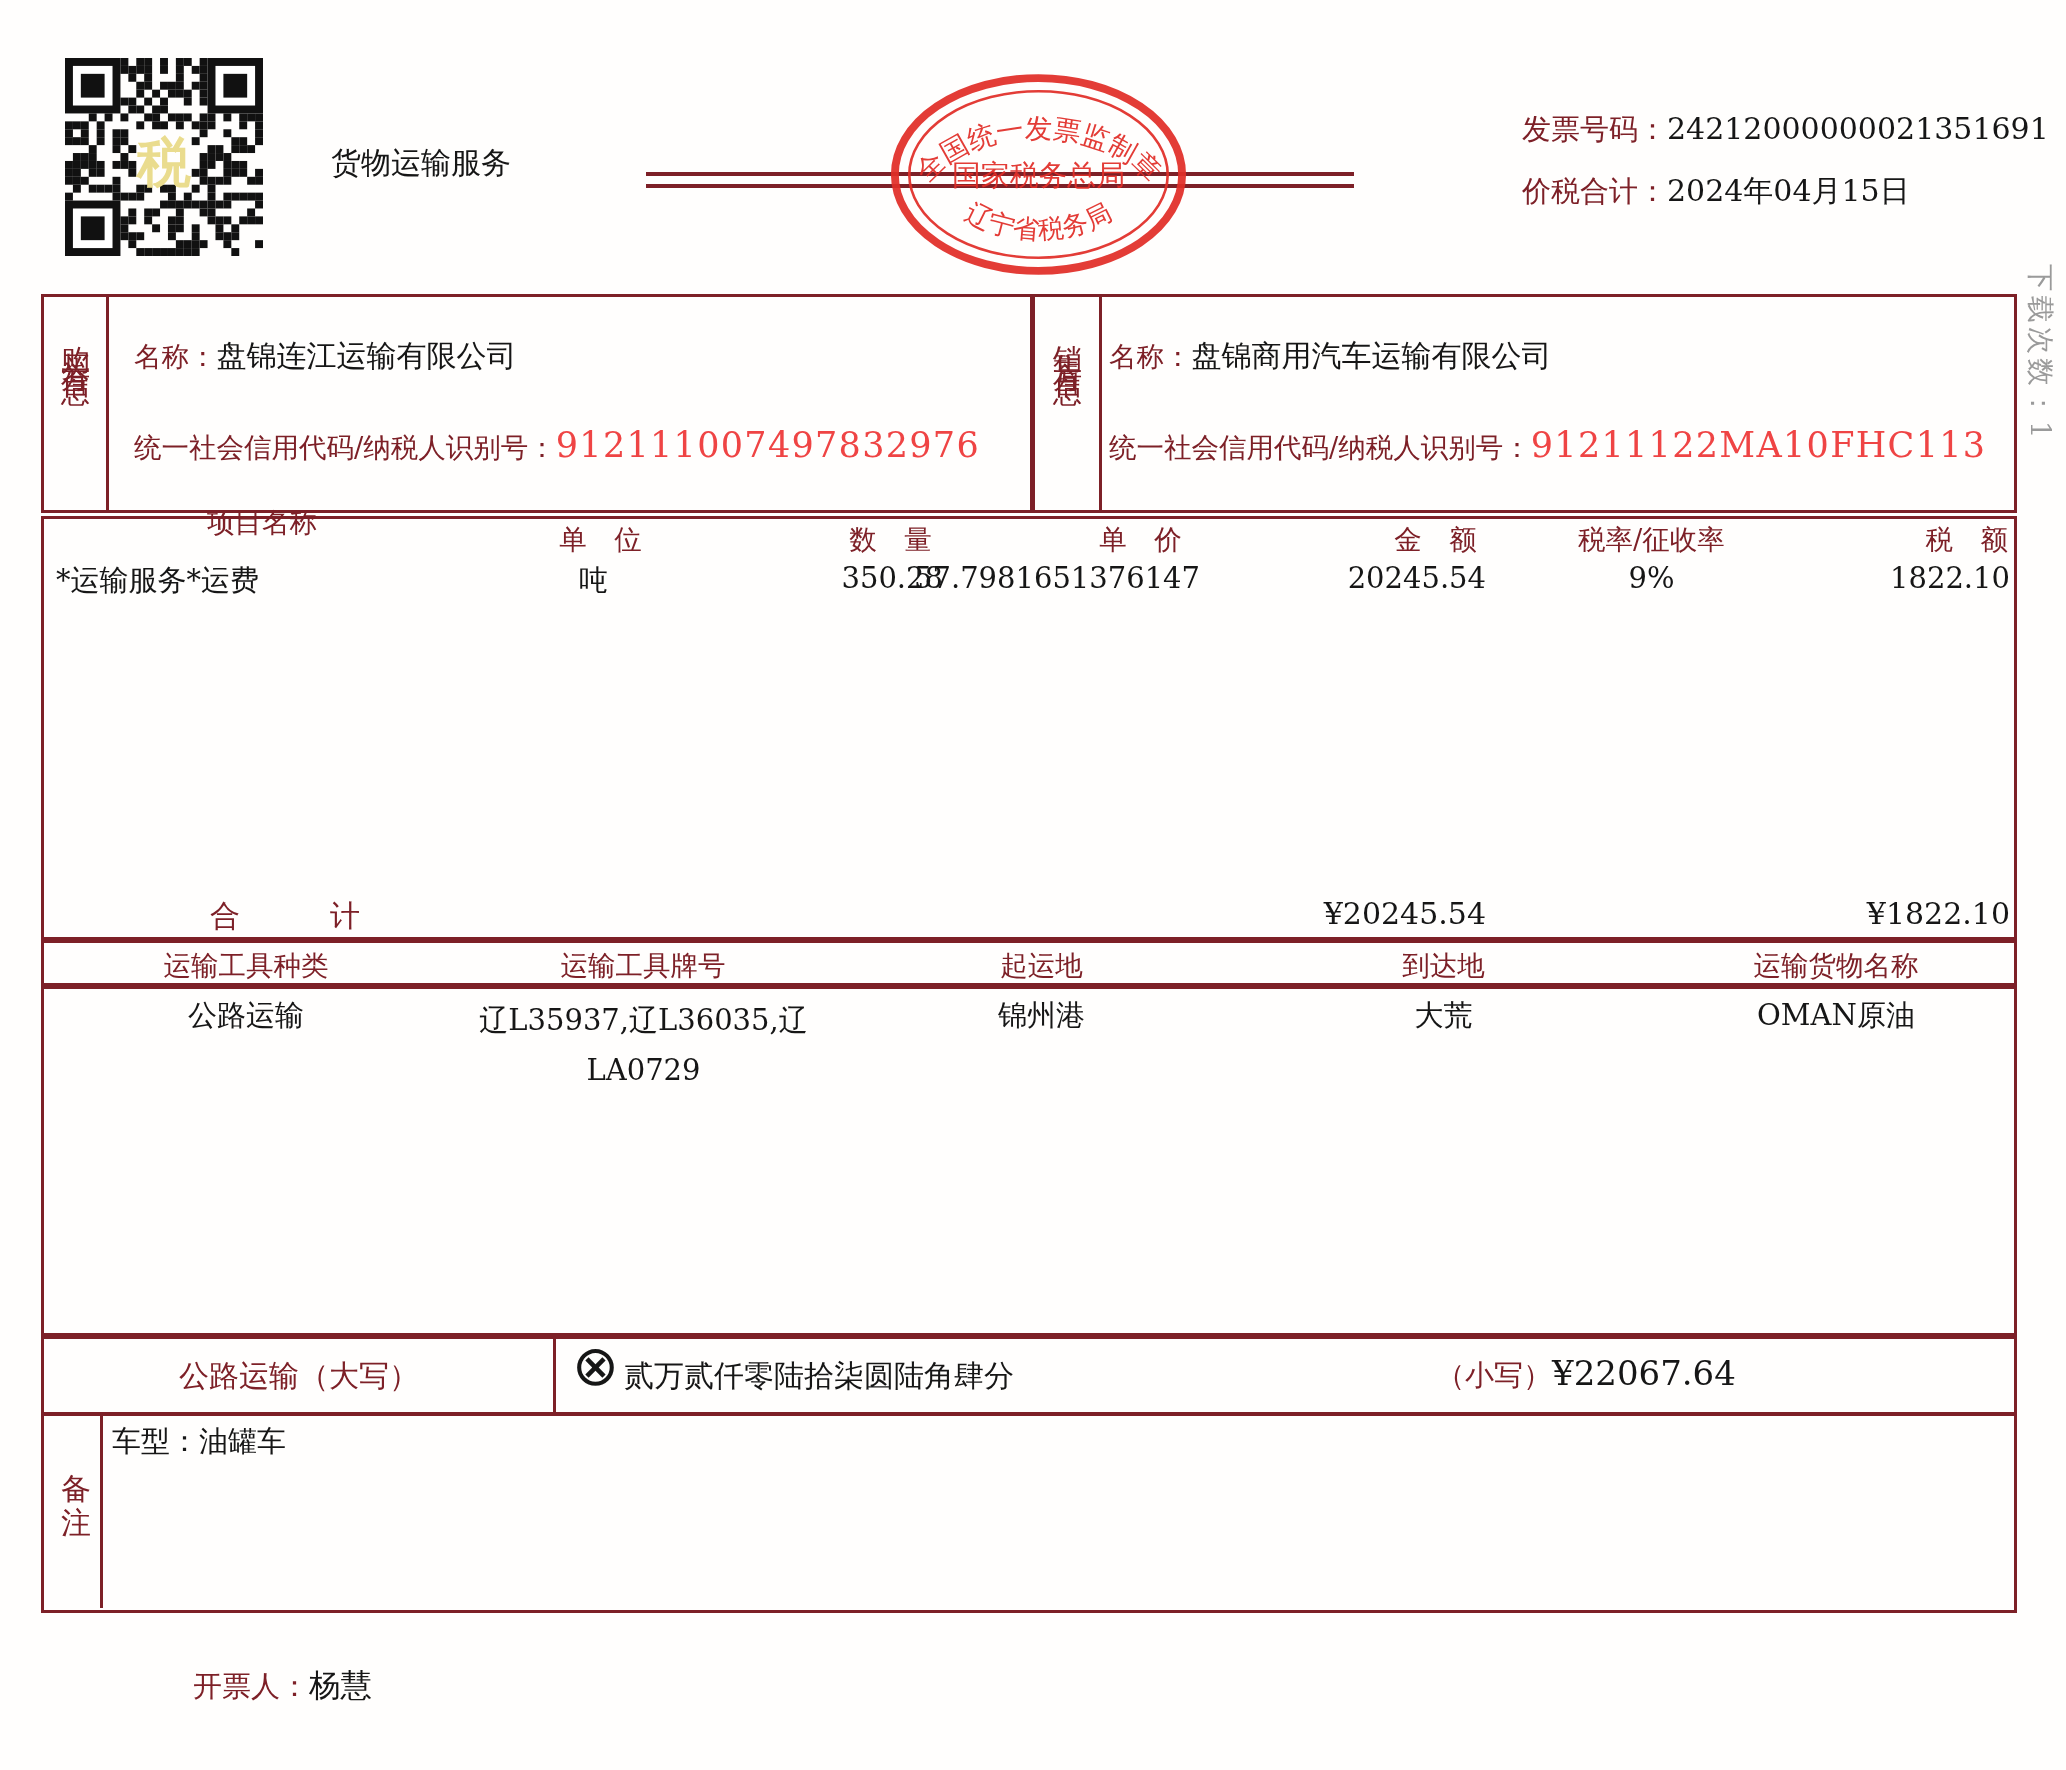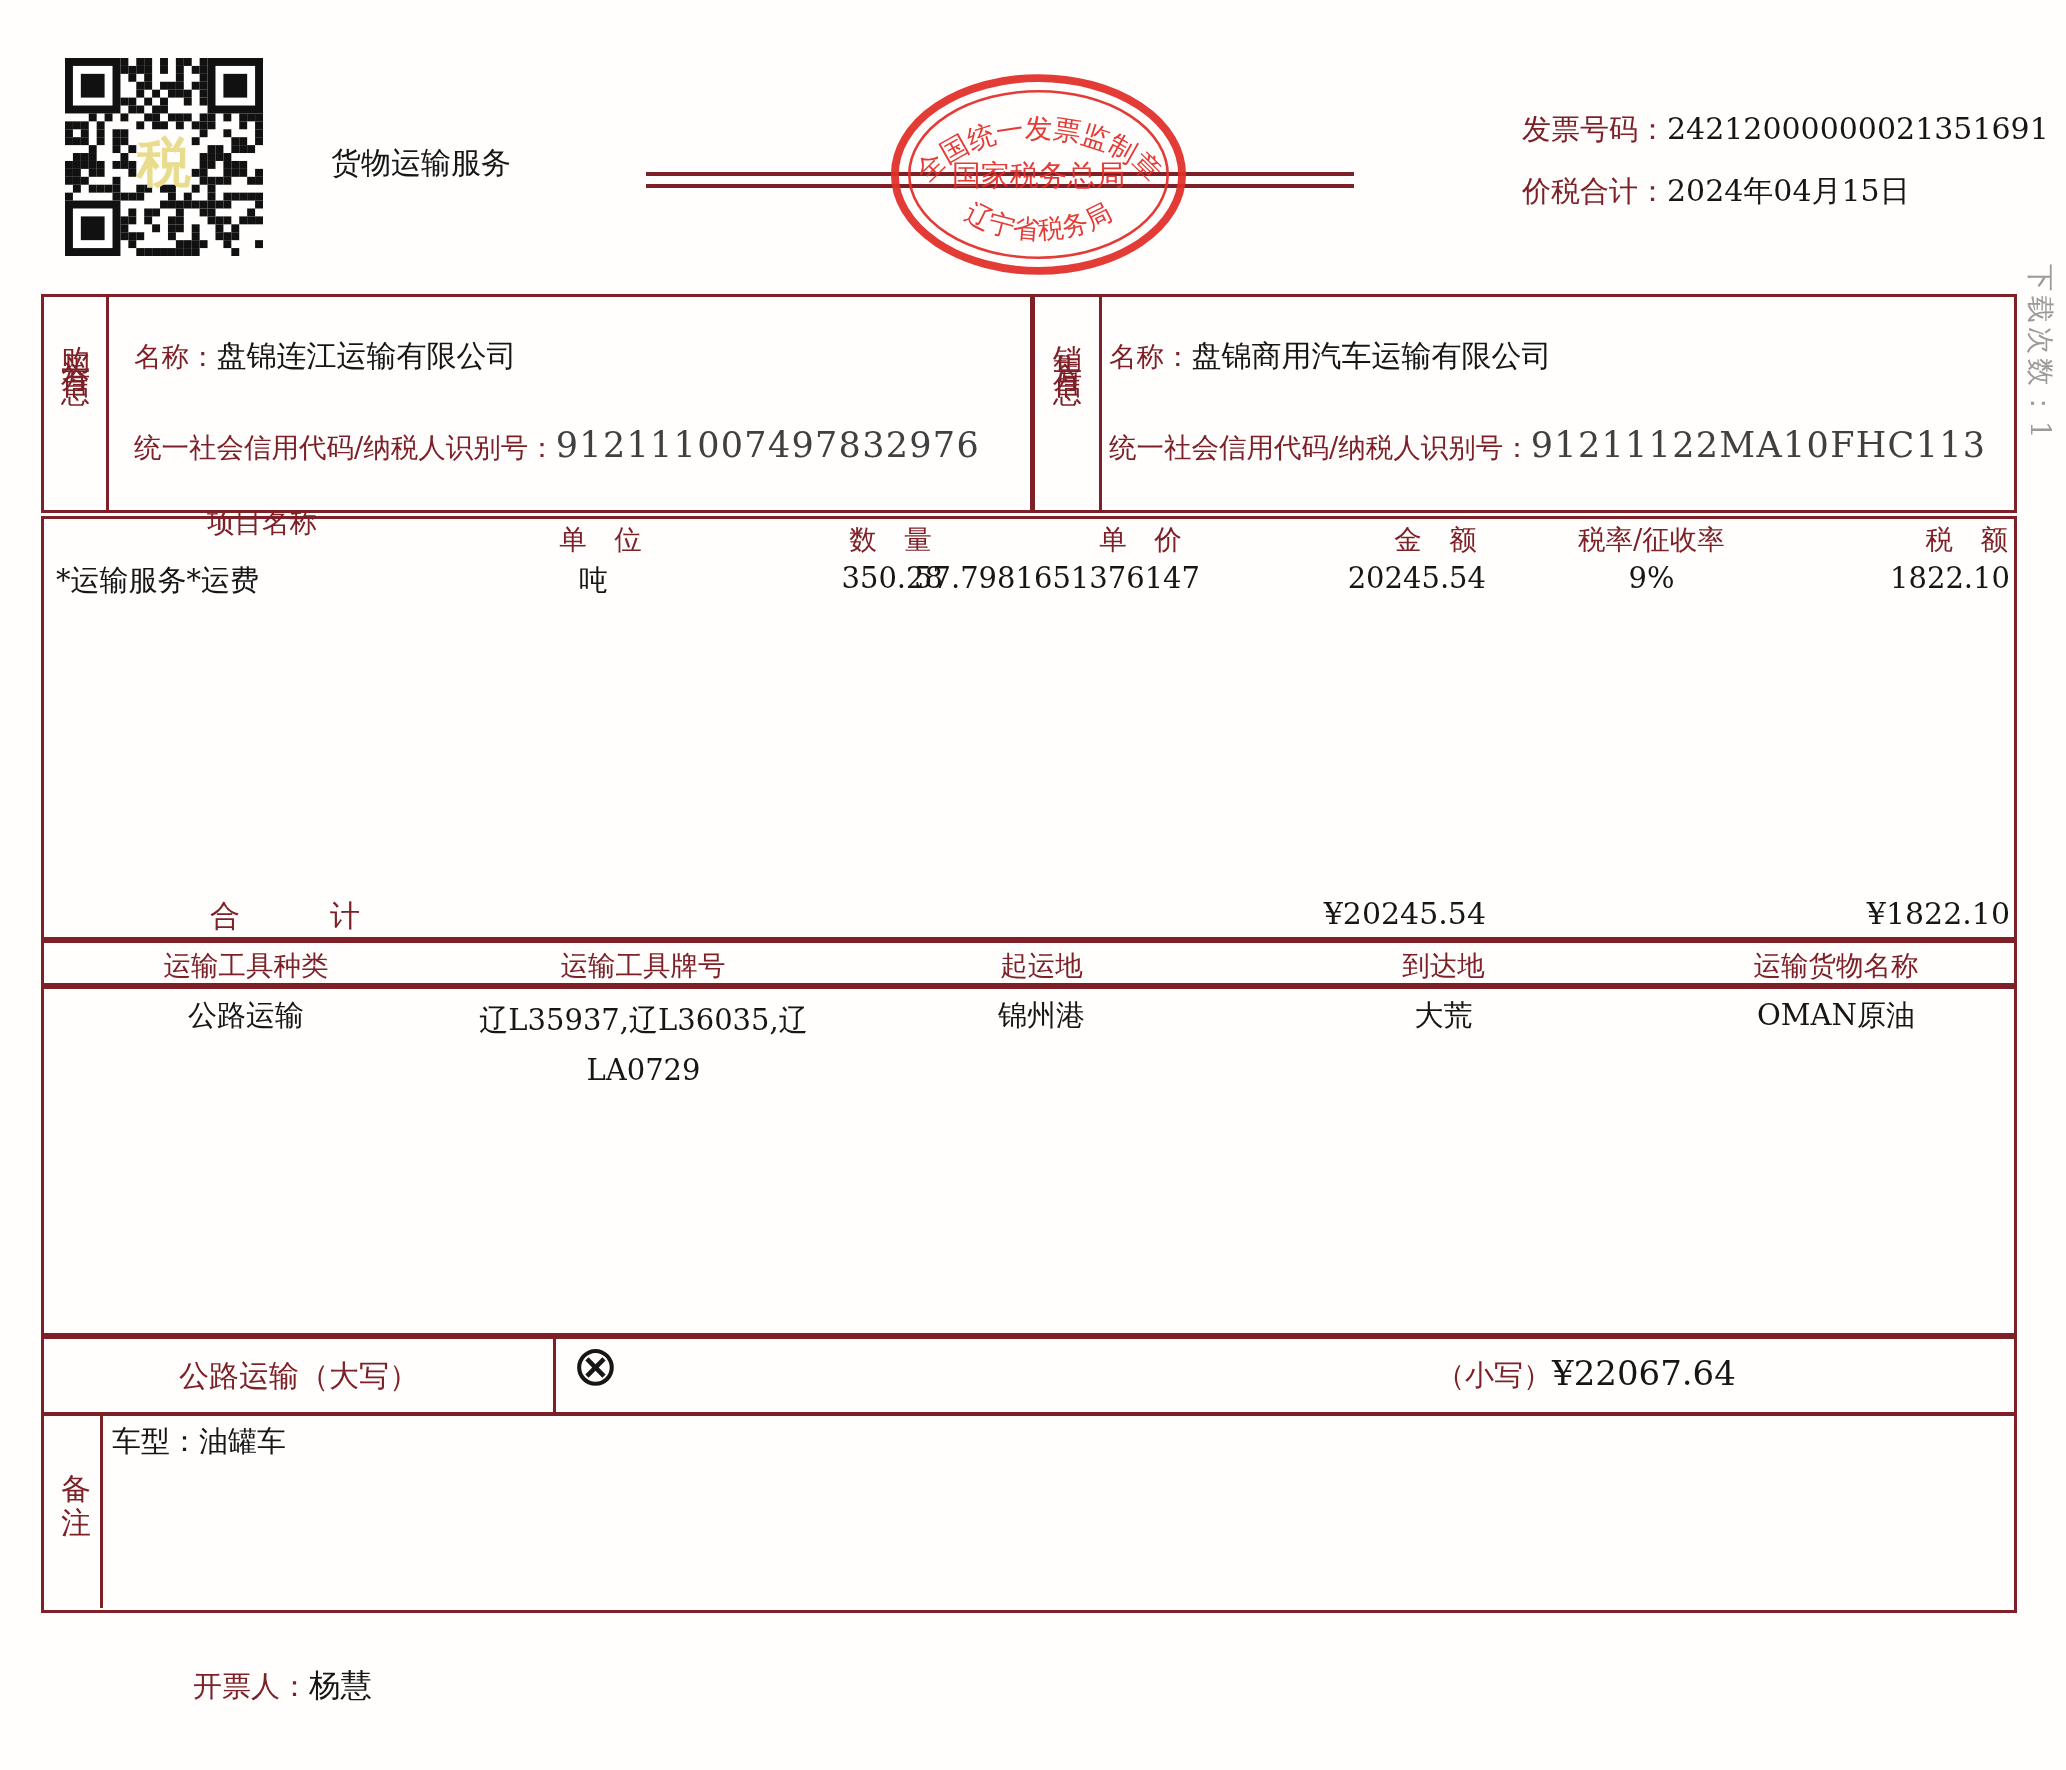--- a/index.html
+++ b/index.html
@@ -11,21 +11,21 @@
   .gray{color:#9a9a9a;}
   .hline{position:absolute;background:#7d2027;}
   .vline{position:absolute;background:#7d2027;}
   .box{position:absolute;border:3.3px solid #7d2027;box-sizing:border-box;background:transparent;}
   .vtext{writing-mode:vertical-rl;text-orientation:upright;}
   .ctr{text-align:center;}
   .rgt{text-align:right;}
   .nowrap{white-space:nowrap;}
   .lab{font-size:27.5px;color:#7d2027;}
   .val{font-size:29px;color:#161616;}
-  .num{font-size:35px;color:#404040;letter-spacing:1.3px;}
+  .num{font-size:35px;color:#ef4444;letter-spacing:1.3px;}
   .title{font-size:63px;font-weight:bold;color:#7d2027;letter-spacing:1.3px;}
   .hdr{font-size:27.5px;color:#7d2027;}
   .cell{font-size:29px;color:#161616;}
   .stamp-svg text{font-family:"DejaVu Serif","Liberation Serif",serif;}
 </style>
 </head>
 <body>
 
 <div class="page">
 
@@ -356,20 +356,21 @@
   <div class="abs cell ctr" style="left:460px;top:996px;width:367px;line-height:1.72;">辽L35937,辽L36035,辽LA0729</div>
   <div class="abs cell ctr nowrap" style="left:943px;top:996px;width:197px;">锦州港</div>
   <div class="abs cell ctr nowrap" style="left:1345px;top:996px;width:197px;">大荒</div>
   <div class="abs cell ctr nowrap" style="left:1705px;top:996px;width:262px;">OMAN原油</div>
 
   <div class="hline" style="left:41px;top:1333px;width:1976px;height:5.9px;"></div>
   <div class="vline" style="left:553px;top:1339px;width:3.3px;height:73px;"></div>
 
   <div class="abs red ctr nowrap" style="left:45px;top:1356px;width:508px;font-size:30px;">公路运输（大写）</div>
   <div class="abs nowrap" style="left:572px;top:1338px;font-size:56px;color:#161616;font-family:'DejaVu Sans',sans-serif;line-height:1;">⊗</div>
+  <div class="abs blk nowrap" style="left:624px;top:1356px;font-size:30px;">贰万贰仟零陆拾柒圆陆角肆分</div>
   <div class="abs nowrap" style="left:1436px;top:1353px;">
     <span class="red" style="font-size:29px;">（小写）</span><span class="blk" style="font-size:34px;">¥22067.64</span>
   </div>
 
   <div class="hline" style="left:41px;top:1412px;width:1976px;height:3.9px;"></div>
   <div class="vline" style="left:100px;top:1415px;width:2.6px;height:193px;"></div>
   <div class="abs red vtext" style="left:55px;top:1450px;height:131px;font-size:30px;letter-spacing:31.5px;">备注</div>
   <div class="abs blk nowrap" style="left:112px;top:1422px;font-size:29px;">车型：油罐车</div>
 
   <div class="abs nowrap" style="left:193px;top:1665px;">

